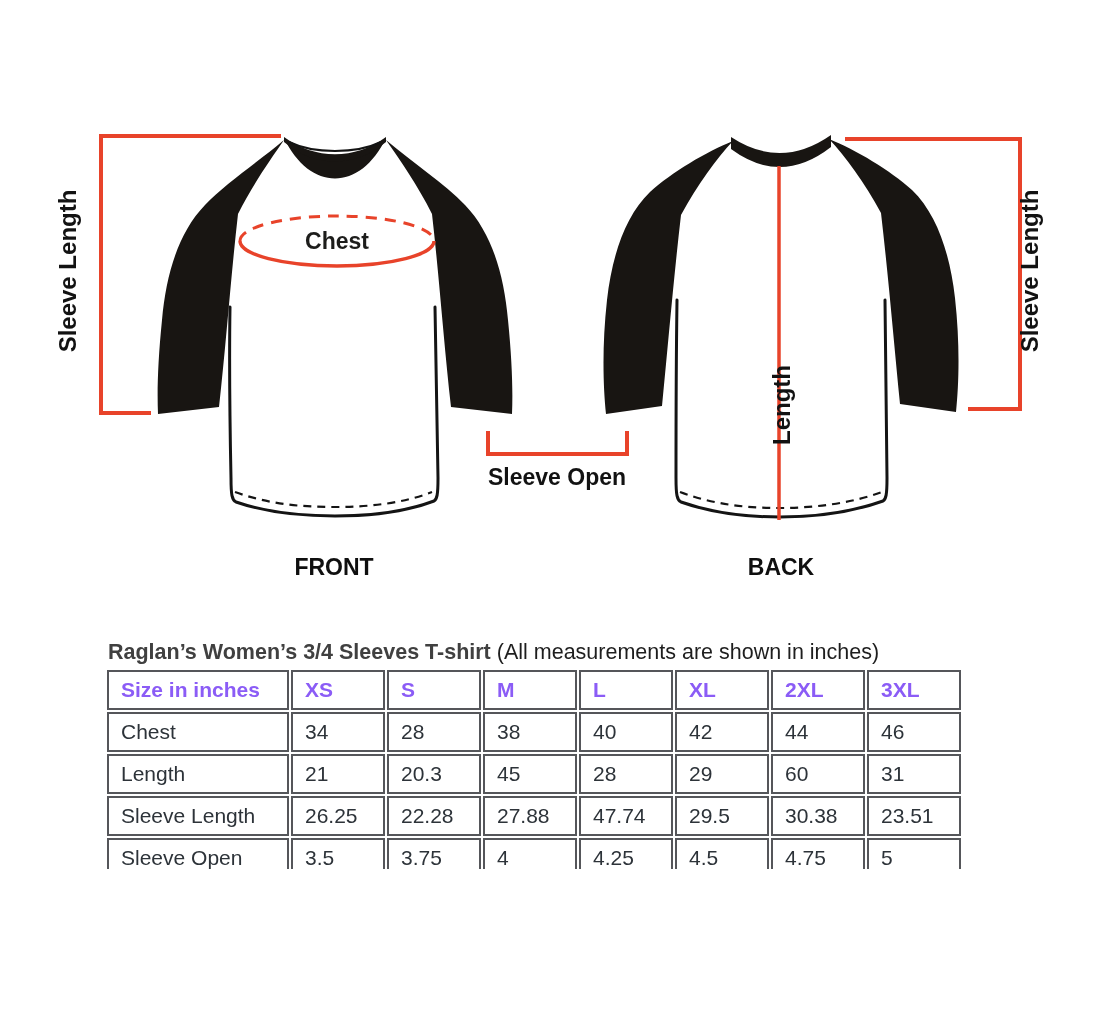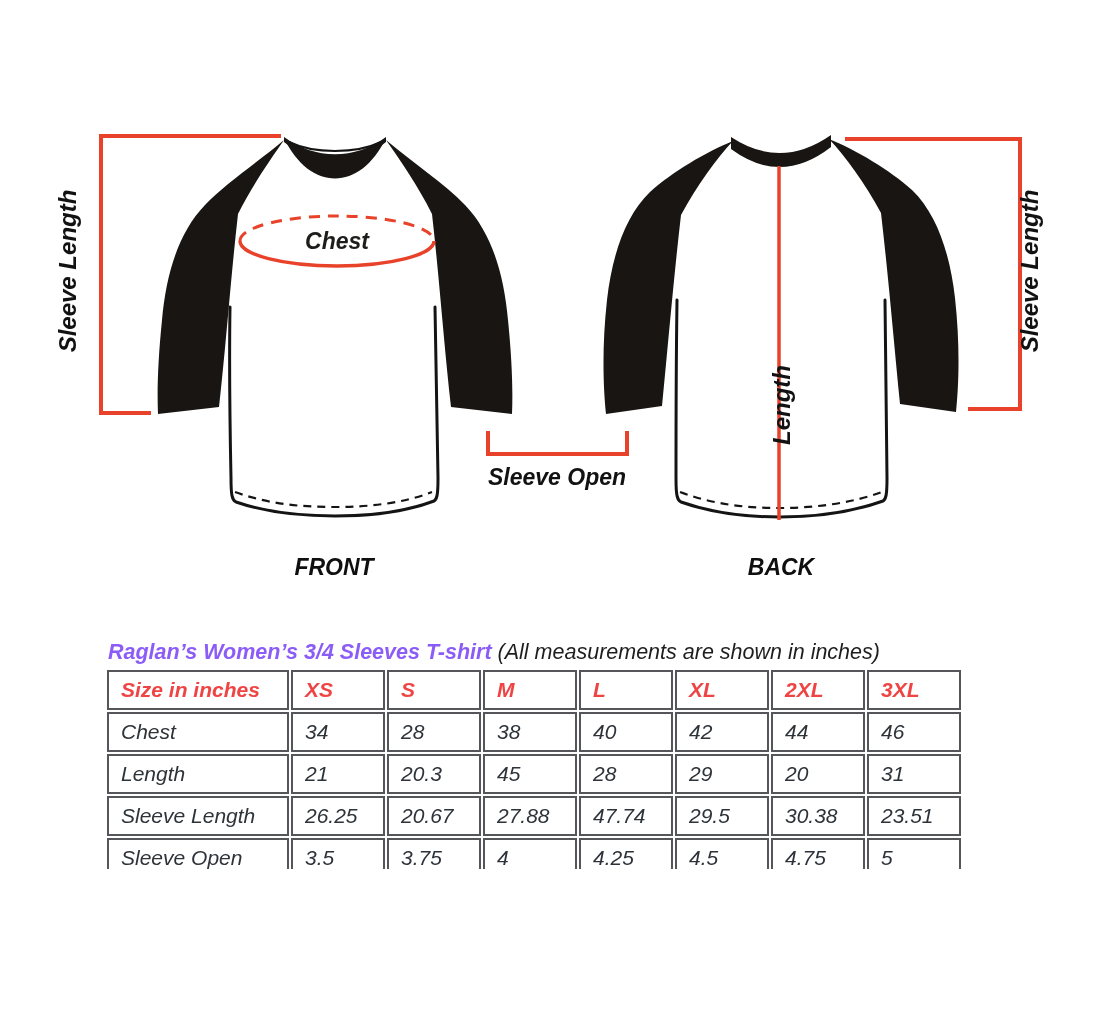--- a/index.html
+++ b/index.html
@@ -1,41 +1,40 @@
 <!DOCTYPE html>
 <html><head>
 <meta charset="utf-8">
 <style>
   html,body{margin:0;padding:0;background:#ffffff;}
   .stage{
     position:relative;width:1120px;height:869px;background:#ffffff;overflow:hidden;
     font-family:"Liberation Sans",sans-serif;
-    font-style:italic;
   }
   svg text{font-family:"Liberation Sans","DejaVu Sans",sans-serif;}
   .diagram-svg{position:absolute;left:0;top:0;}
   .title-line{
     position:absolute;left:108px;top:640px;width:960px;
     font-size:21.5px;color:#1e1e1e;white-space:nowrap;
   }
-  .title-line .b{font-weight:bold;color:#8b5cf6;}
+  .title-line .b{font-weight:bold;color:#404040;}
   .size-table{
     position:absolute;left:105px;top:668px;
     border-collapse:separate;border-spacing:2px;
     background:#ffffff;table-layout:fixed;
   }
   .size-table td,.size-table th{
     border:2px solid #55565a;
     font-size:21px;line-height:27px;
     padding:4px 10px 5px 12px;
     text-align:left;vertical-align:middle;
     color:#2d3339;background:#ffffff;
     overflow:hidden;white-space:nowrap;
   }
-  .size-table th{font-weight:bold;color:#ef4444;}
+  .size-table th{font-weight:bold;color:#8b5cf6;}
   .col-label{width:156px;}
   .col-size{width:68px;margin-left:26px;}
 </style>
 </head>
 <body>
 
 <div class="stage">
 
   <svg class="diagram-svg" width="1120" height="625" viewBox="0 0 1120 625">
 
@@ -166,27 +165,27 @@
       <td>44</td>
       <td>46</td>
     </tr>
     <tr>
       <td>Length</td>
       <td>21</td>
       <td>20.3</td>
       <td>45</td>
       <td>28</td>
       <td>29</td>
-      <td>20</td>
+      <td>60</td>
       <td>31</td>
     </tr>
     <tr>
       <td>Sleeve Length</td>
       <td>26.25</td>
-      <td>20.67</td>
+      <td>22.28</td>
       <td>27.88</td>
       <td>47.74</td>
       <td>29.5</td>
       <td>30.38</td>
       <td>23.51</td>
     </tr>
     <tr>
       <td>Sleeve Open</td>
       <td>3.5</td>
       <td>3.75</td>

